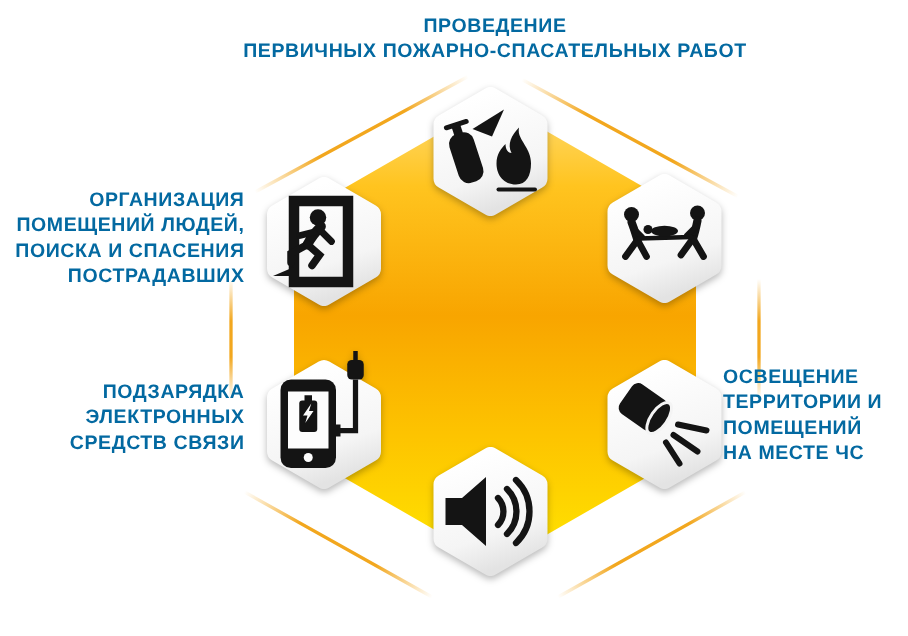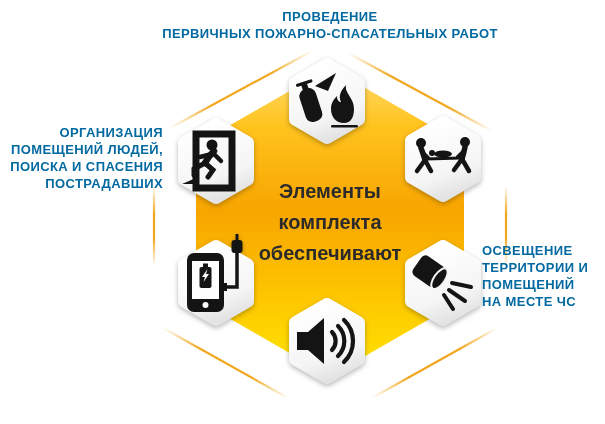--- a/index.html
+++ b/index.html
@@ -187,21 +187,21 @@
       </g>
     </g>
   </svg>
 
   <div class="label label-top">ПРОВЕДЕНИЕ
 ПЕРВИЧНЫХ ПОЖАРНО-СПАСАТЕЛЬНЫХ РАБОТ</div>
   <div class="label label-lr">ОСВЕЩЕНИЕ
 ТЕРРИТОРИИ И
 ПОМЕЩЕНИЙ
 НА МЕСТЕ ЧС</div>
+  <div class="label label-ll">ПОДЗАРЯДКА
+ЭЛЕКТРОННЫХ
+СРЕДСТВ СВЯЗИ</div>
   <div class="label label-ul">ОРГАНИЗАЦИЯ
 ПОМЕЩЕНИЙ ЛЮДЕЙ,
 ПОИСКА И СПАСЕНИЯ
 ПОСТРАДАВШИХ</div>
 
-  <div class="center-text">Элементы
-комплекта
-обеспечивают</div>
 </div>
 
 </body></html>

